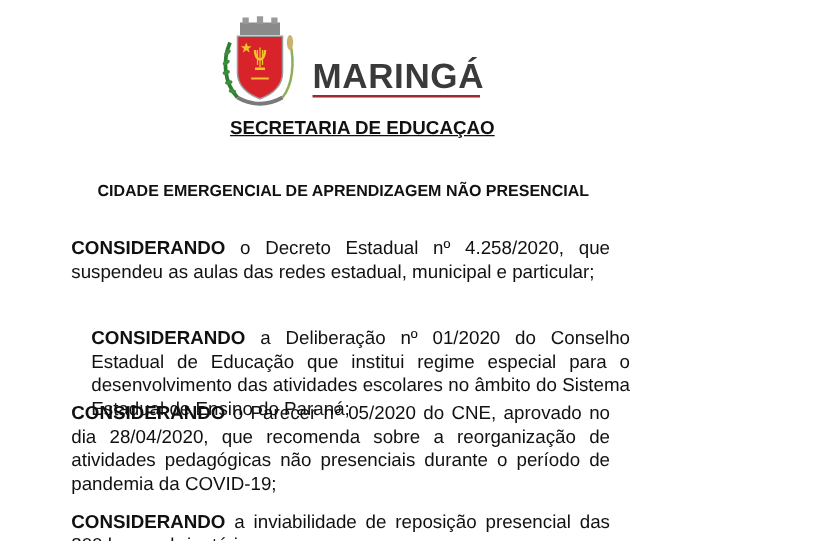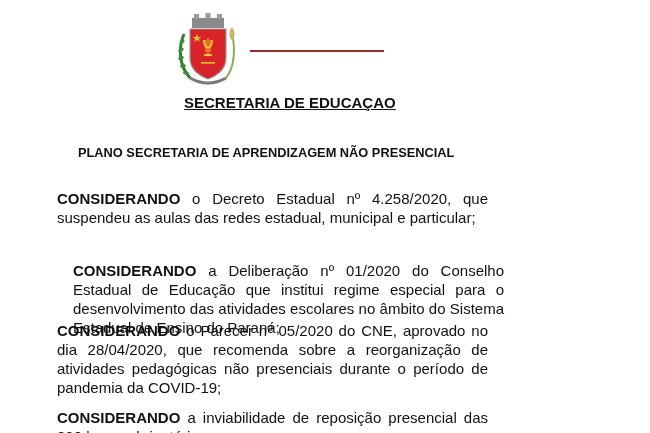--- a/index.html
+++ b/index.html
@@ -44,27 +44,28 @@
     <path d="M28 28 C28 38 36 38 36 28" stroke="#f2c12e" stroke-width="2" fill="none"></path>
     <line x1="30" y1="28" x2="30" y2="40" stroke="#f2c12e" stroke-width="1"></line>
     <line x1="32" y1="26" x2="32" y2="42" stroke="#f2c12e" stroke-width="1"></line>
     <line x1="34" y1="28" x2="34" y2="40" stroke="#f2c12e" stroke-width="1"></line>
     <rect x="28" y="42" width="8" height="2" fill="#f2c12e"></rect>
     <rect x="25" y="50" width="14" height="1.6" fill="#f2c12e"></rect>
 
     <path d="M14 66 Q32 76 50 66" stroke="#7a7a7a" stroke-width="3" fill="none"></path>
   </svg>
   <div class="wordmark">
+    <div class="wm-name">MARINGÁ</div>
     <div class="wm-rule"></div>
   </div>
 </div>
 
 <div class="secretaria">SECRETARIA DE EDUCAÇAO</div>
 
-<div class="plan-title">PLANO SECRETARIA DE APRENDIZAGEM NÃO PRESENCIAL</div>
+<div class="plan-title">CIDADE EMERGENCIAL DE APRENDIZAGEM NÃO PRESENCIAL</div>
 
 <p class="body-text" style="top:189px; margin:0;">
   <span class="kw">CONSIDERANDO</span><span> o Decreto Estadual nº 4.258/2020, que suspendeu as aulas das redes estadual, municipal e particular;</span>
 </p>
 <p class="body-text" style="top:245px; margin:16px;">
   <span class="kw">CONSIDERANDO</span><span> a Deliberação nº 01/2020 do Conselho Estadual de Educação que institui regime especial para o desenvolvimento das atividades escolares no âmbito do Sistema Estadual de Ensino do Paraná;</span>
 </p>
 <p class="body-text" style="top:321px; margin:0;">
   <span class="kw">CONSIDERANDO</span><span> o Parecer nº 05/2020 do CNE, aprovado no dia 28/04/2020, que recomenda sobre a reorganização de atividades pedagógicas não presenciais durante o período de pandemia da COVID-19;</span>
 </p>

